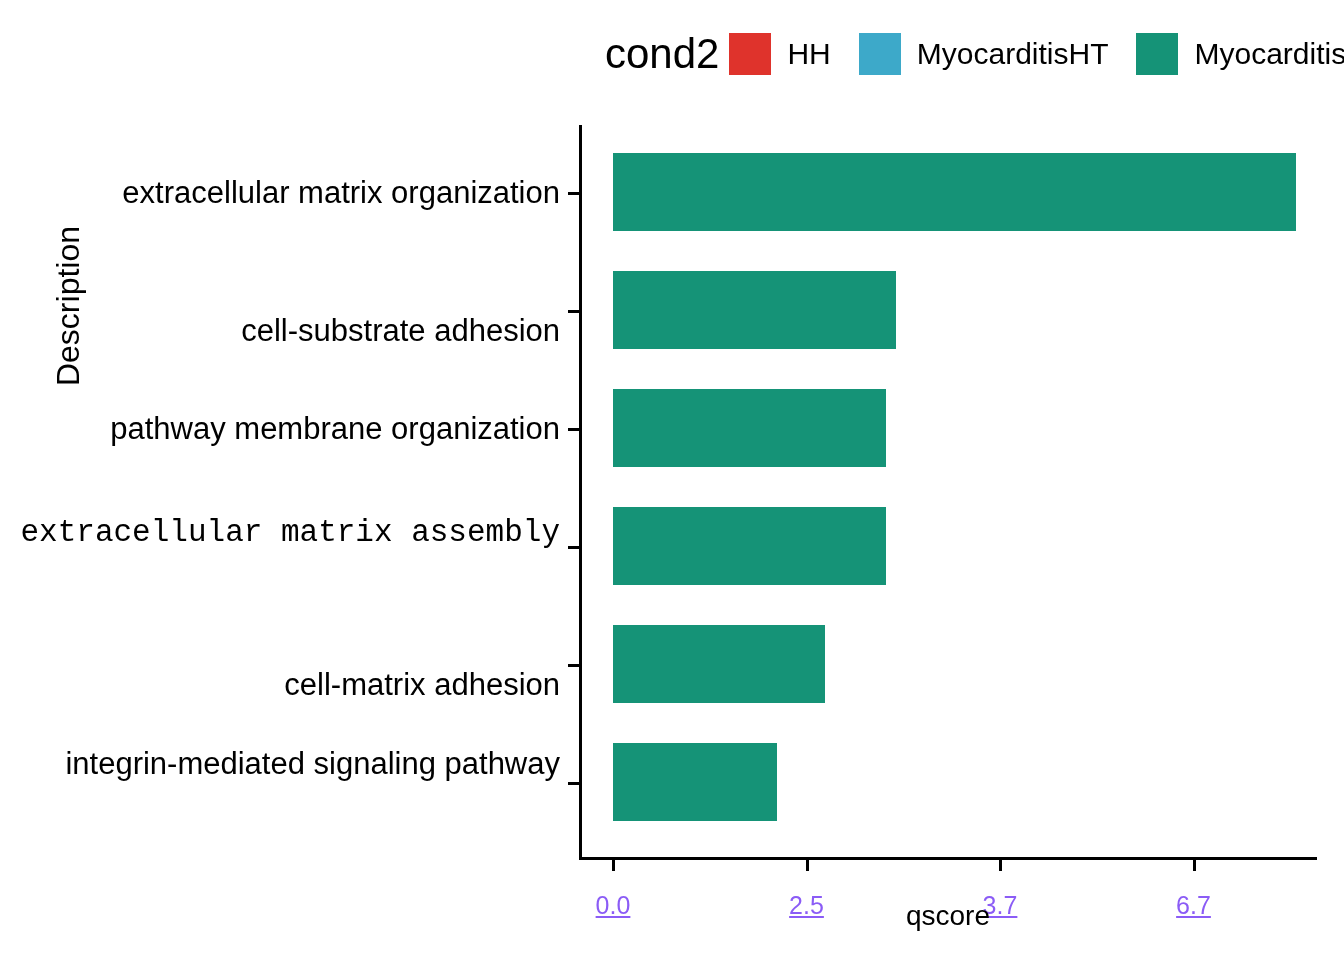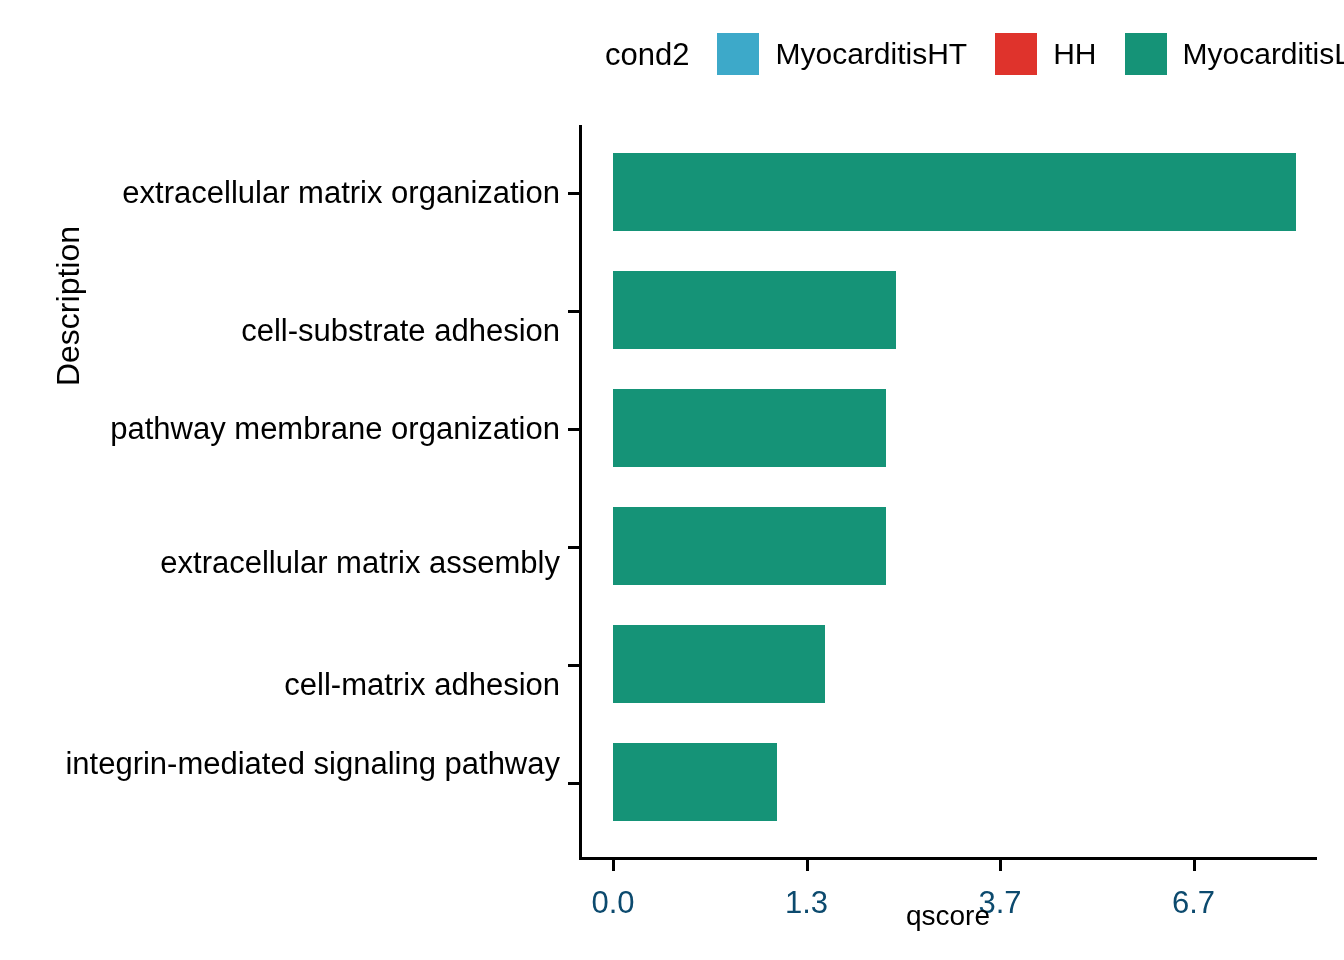--- a/index.html
+++ b/index.html
@@ -19,25 +19,25 @@
   
   #legend {
     position: absolute;
     left: 605px;
     top: 28px;
     height: 52px;
     display: flex;
     align-items: center;
   }
   #legend-title {
-    font-size: 31px;
-    color: #000000;
-    line-height: 1;
-    white-space: nowrap;
-    margin-right: 28px;
+    font-size: 42px;
+    color: #000000;
+    line-height: 1;
+    white-space: nowrap;
+    margin-right: 10px;
   }
   .legend-item {
     display: flex;
     align-items: center;
     margin-right: 0px;
   }
   .legend-key {
     width: 42px;
     height: 42px;
     flex: 0 0 auto;
@@ -85,25 +85,26 @@
   .xtick-mark {
     position: absolute;
     bottom: -11px;
     width: 3px;
     height: 11px;
     background: #000000;
   }
   .xtick-label {
     position: absolute;
     bottom: -58px;
-    font-size: 31px;
-    color: #0c4a6e;
+    font-size: 25px;
+    color: #8b5cf6;
     transform: translateX(-50%);
     white-space: nowrap;
     line-height: 1;
+    text-decoration: underline;
   }
 
   .ytick-mark {
     position: absolute;
     left: -11px;
     width: 11px;
     height: 3px;
     background: #000000;
   }
   .ytick-label {
@@ -142,26 +143,26 @@
   }
 </style>
 </head>
 <body>
 
 <div id="page">
 
   <div id="legend">
     <div id="legend-title">cond2</div>
     <div class="legend-item">
+      <div class="legend-key" style="background: rgb(223, 51, 44);"></div>
+      <div class="legend-label">HH</div>
+    </div>
+    <div class="legend-item">
       <div class="legend-key" style="background: rgb(61, 169, 201);"></div>
       <div class="legend-label">MyocarditisHT</div>
-    </div>
-    <div class="legend-item">
-      <div class="legend-key" style="background: rgb(223, 51, 44);"></div>
-      <div class="legend-label">HH</div>
     </div>
     <div class="legend-item">
       <div class="legend-key" style="background: rgb(21, 147, 119);"></div>
       <div class="legend-label">MyocarditisLT</div>
     </div>
   </div>
 
   <div id="panel">
     <div id="axis-y-line"></div>
     <div id="axis-x-line"></div>
@@ -170,35 +171,35 @@
         <div class="bar" title="cell-substrate adhesion: 3.66" style="left: 34px; top: 146px; width: 283.284px; background: rgb(21, 147, 119);"></div>
         <div class="bar" title="basement membrane organization: 3.53" style="left: 34px; top: 264px; width: 273.222px; background: rgb(21, 147, 119);"></div>
         <div class="bar" title="extracellular matrix assembly: 3.53" style="left: 34px; top: 382px; width: 273.222px; background: rgb(21, 147, 119);"></div>
         <div class="bar" title="cell-matrix adhesion: 2.74" style="left: 34px; top: 500px; width: 212.076px; background: rgb(21, 147, 119);"></div>
         <div class="bar" title="integrin-mediated signaling pathway: 2.12" style="left: 34px; top: 618px; width: 164.088px; background: rgb(21, 147, 119);"></div>
       </div>
     <div id="xticks">
         <div class="xtick-mark" style="left: 33px;"></div>
         <div class="xtick-label" style="left: 34px;">0.0</div>
         <div class="xtick-mark" style="left: 226.5px;"></div>
-        <div class="xtick-label" style="left: 227.5px;">1.3</div>
+        <div class="xtick-label" style="left: 227.5px;">2.5</div>
         <div class="xtick-mark" style="left: 420px;"></div>
         <div class="xtick-label" style="left: 421px;">3.7</div>
         <div class="xtick-mark" style="left: 613.5px;"></div>
         <div class="xtick-label" style="left: 614.5px;">6.7</div>
       </div>
     <div id="yticks">
         <div class="ytick-mark" style="top: 67px;"></div>
         <div class="ytick-label" style="top: 67px;">extracellular matrix organization</div>
         <div class="ytick-mark" style="top: 185px;"></div>
         <div class="ytick-label" style="top: 185px; margin-top: 20px;">cell-substrate adhesion</div>
         <div class="ytick-mark" style="top: 303px;"></div>
         <div class="ytick-label" style="top: 303px;">pathway membrane organization</div>
         <div class="ytick-mark" style="top: 421px;"></div>
-        <div class="ytick-label" style="top: 437px;">extracellular matrix assembly</div>
+        <div class="ytick-label" style="top: 407px; font-family: Liberation Mono, monospace;">extracellular matrix assembly</div>
         <div class="ytick-mark" style="top: 539px;"></div>
         <div class="ytick-label" style="top: 539px; margin-top: 20px;">cell-matrix adhesion</div>
         <div class="ytick-mark" style="top: 657px;"></div>
         <div class="ytick-label" style="top: 638px;">integrin-mediated signaling pathway</div>
       </div>
   </div>
 
   <div id="xlab">qscore</div>
   <div id="ylab">Description</div>
 

